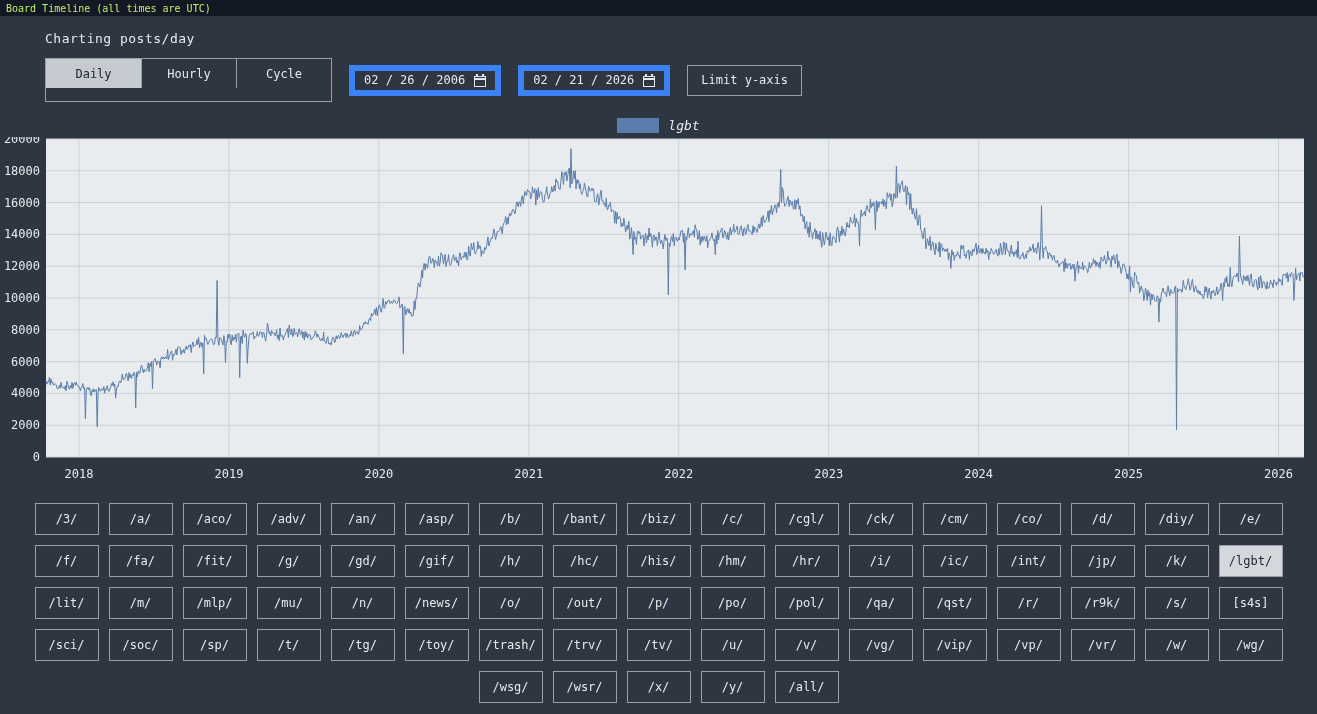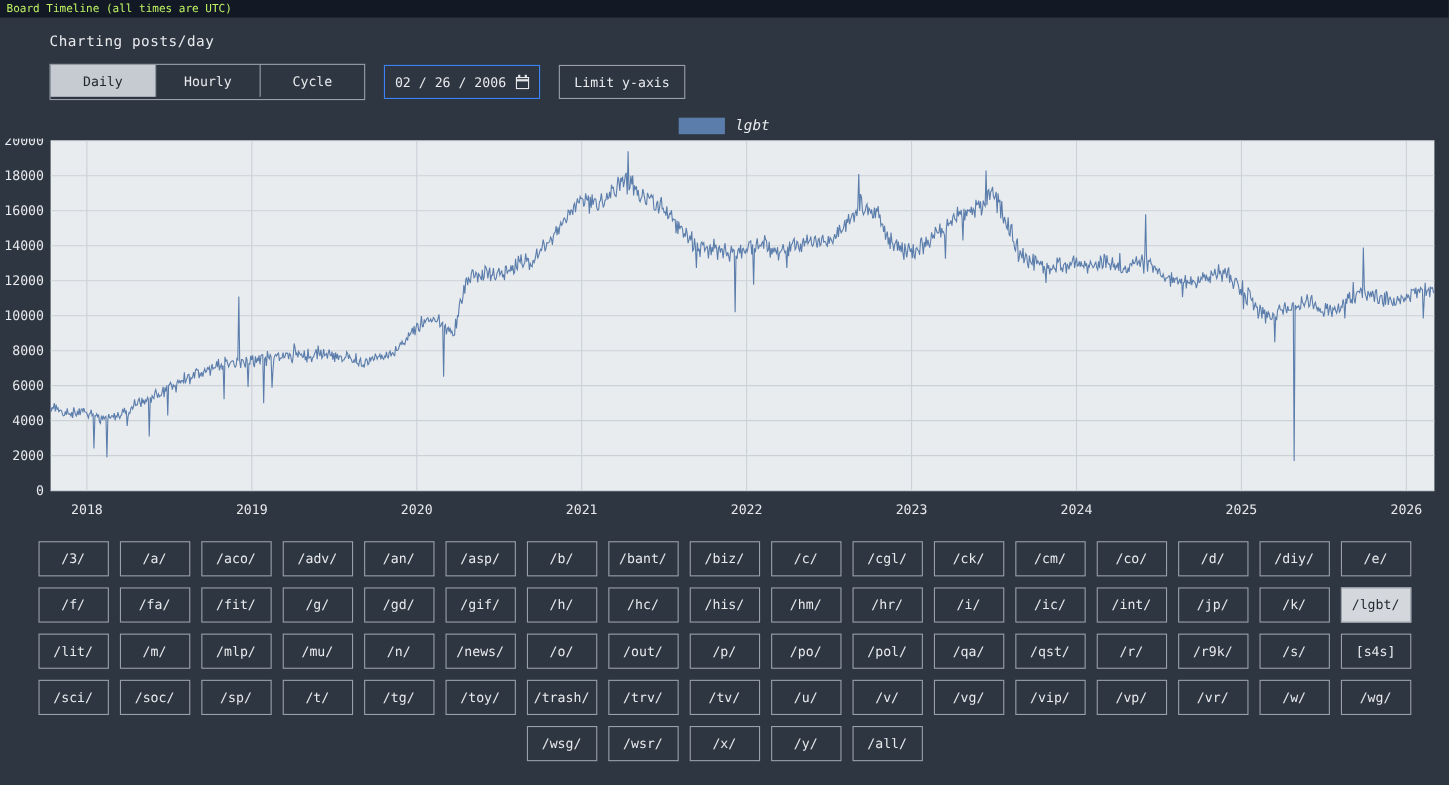--- a/index.html
+++ b/index.html
@@ -8,33 +8,33 @@
     width:1317px; height:714px; overflow:hidden;
     background:#2e3641; color:#e8eaed;
     font-family:"DejaVu Sans Mono", monospace;
   }
   .topbar {
     height:16px; background:#131924; display:flex; align-items:center;
     padding-left:6px; font-size:10px; color:#bef264;
   }
   .section-title { margin:15px 0 0 45px; font-size:13px; letter-spacing:0.5px; }
   .controls-row { display:flex; align-items:center; margin:12px 0 0 45px; gap:17px; }
-  .seg-group { display:flex; border:1px solid #99a0aa; height:33px; }
+  .seg-group { display:flex; border:1px solid #99a0aa; height:44px; }
   .seg-btn {
     height:29px; background:transparent; border:none; border-left:1px solid #99a0aa;
     color:#e8eaed; font:12px "DejaVu Sans Mono", monospace; cursor:pointer; padding:0;
   }
   .seg-btn:first-child { border-left:none; }
   .seg-group.modes .seg-btn { width:95px; }
   .seg-group.ranges .seg-btn { width:47px; }
   .seg-group.modes .seg-btn.selected { background:#c6cad1; color:#20262f; }
   .seg-group.ranges .seg-btn.selected { background:#4a525f; color:#ffffff; }
   .date-box {
     display:flex; align-items:center; gap:9px; height:31px;
-    border:1px solid #3b82f6; background:transparent; color:#e8eaed;
+    border:6px solid #3b82f6; background:transparent; color:#e8eaed;
     font:12px "DejaVu Sans Mono", monospace; padding:0 9px; cursor:pointer;
   }
   .cal-icon { width:12px; height:11px; border:1px solid #e6e8eb; position:relative; display:inline-block; margin-top:2px; }
   .cal-icon::before { content:""; position:absolute; top:1px; left:0; right:0; height:2px; background:#e6e8eb; }
   .cal-icon::after { content:""; position:absolute; top:-3px; left:1px; width:2px; height:3px; background:#e6e8eb; box-shadow:6px 0 #e6e8eb; }
   .limit-btn {
     height:31px; border:1px solid #99a0aa; background:transparent; color:#e8eaed;
     font:12px "DejaVu Sans Mono", monospace; padding:0 13px; cursor:pointer;
   }
   .legend { display:flex; justify-content:center; align-items:center; gap:9px; margin-top:15px; font-size:13px; height:16px;font-style:italic; }
@@ -60,20 +60,24 @@
 <div class="section-title">Charting posts/day</div>
 
 <div class="controls-row">
   <div class="seg-group modes" id="mode-group">
       <button class="seg-btn selected">Daily</button>
       <button class="seg-btn">Hourly</button>
       <button class="seg-btn">Cycle</button>
     </div>
   <button class="date-box">
     <span>02 / 26 / 2006</span>
+    <span class="cal-icon"></span>
+  </button>
+  <button class="date-box">
+    <span>02 / 21 / 2026</span>
     <span class="cal-icon"></span>
   </button>
   <button class="limit-btn">Limit y-axis</button>
 </div>
 
 <div class="legend">
   <span class="legend-swatch" style="background: rgb(91, 125, 171);"></span>
   <span>lgbt</span>
 </div>
 

